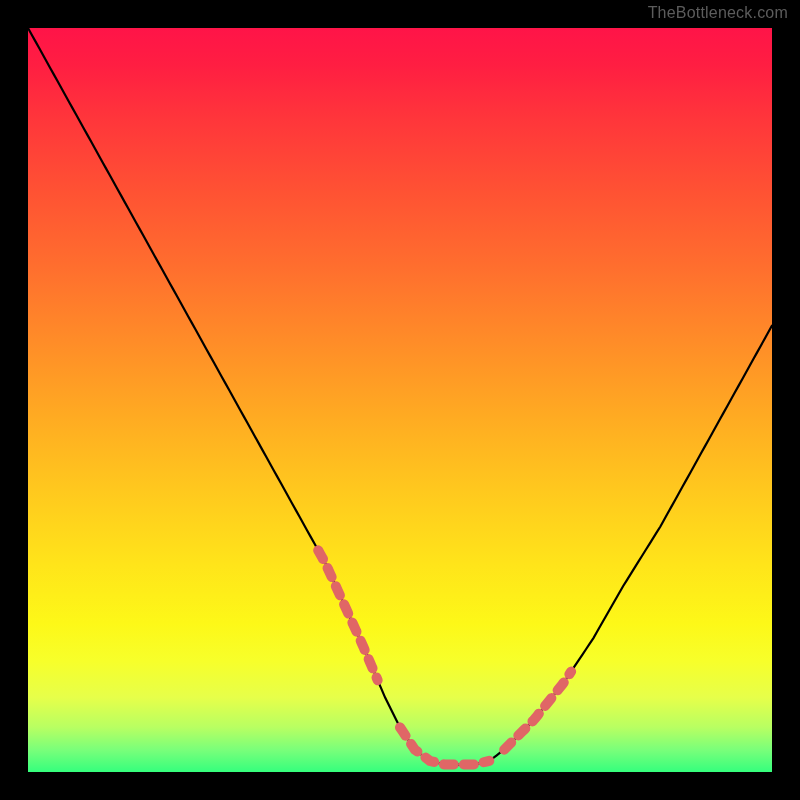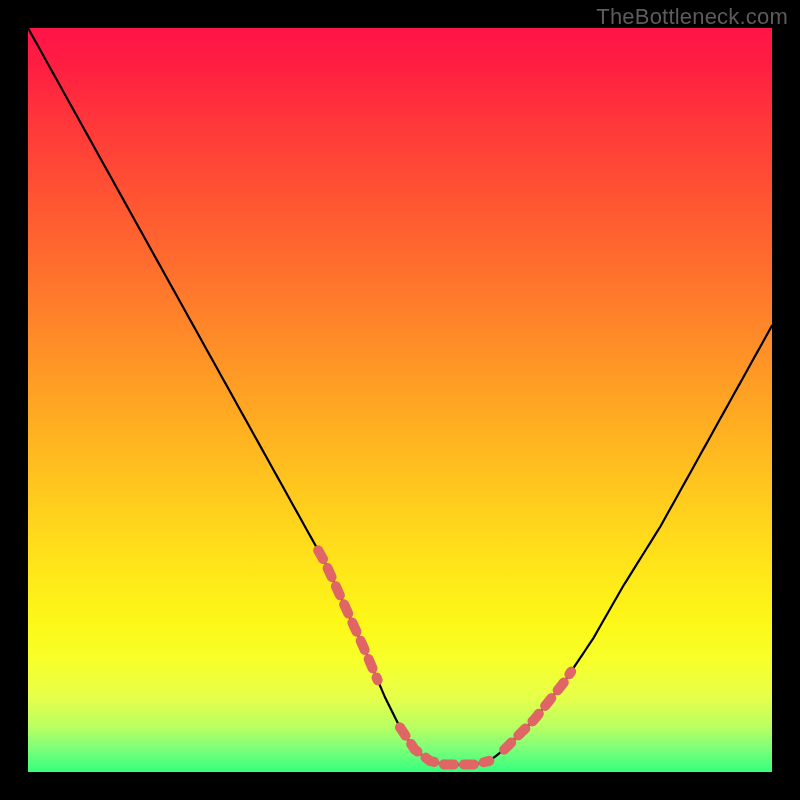--- a/index.html
+++ b/index.html
@@ -14,21 +14,21 @@
   .outer {
     position: relative;
     width: 800px;
     height: 800px;
     background: #000000;
   }
   .watermark {
     position: absolute;
     top: 4px;
     right: 12px;
-    font-size: 22px;
+    font-size: 16px;
     font-weight: 500;
     color: #5c5c5c;
     letter-spacing: 0.2px;
     z-index: 10;
     user-select: none;
   }
   .plot {
     position: absolute;
     top: 28px;
     left: 28px;

